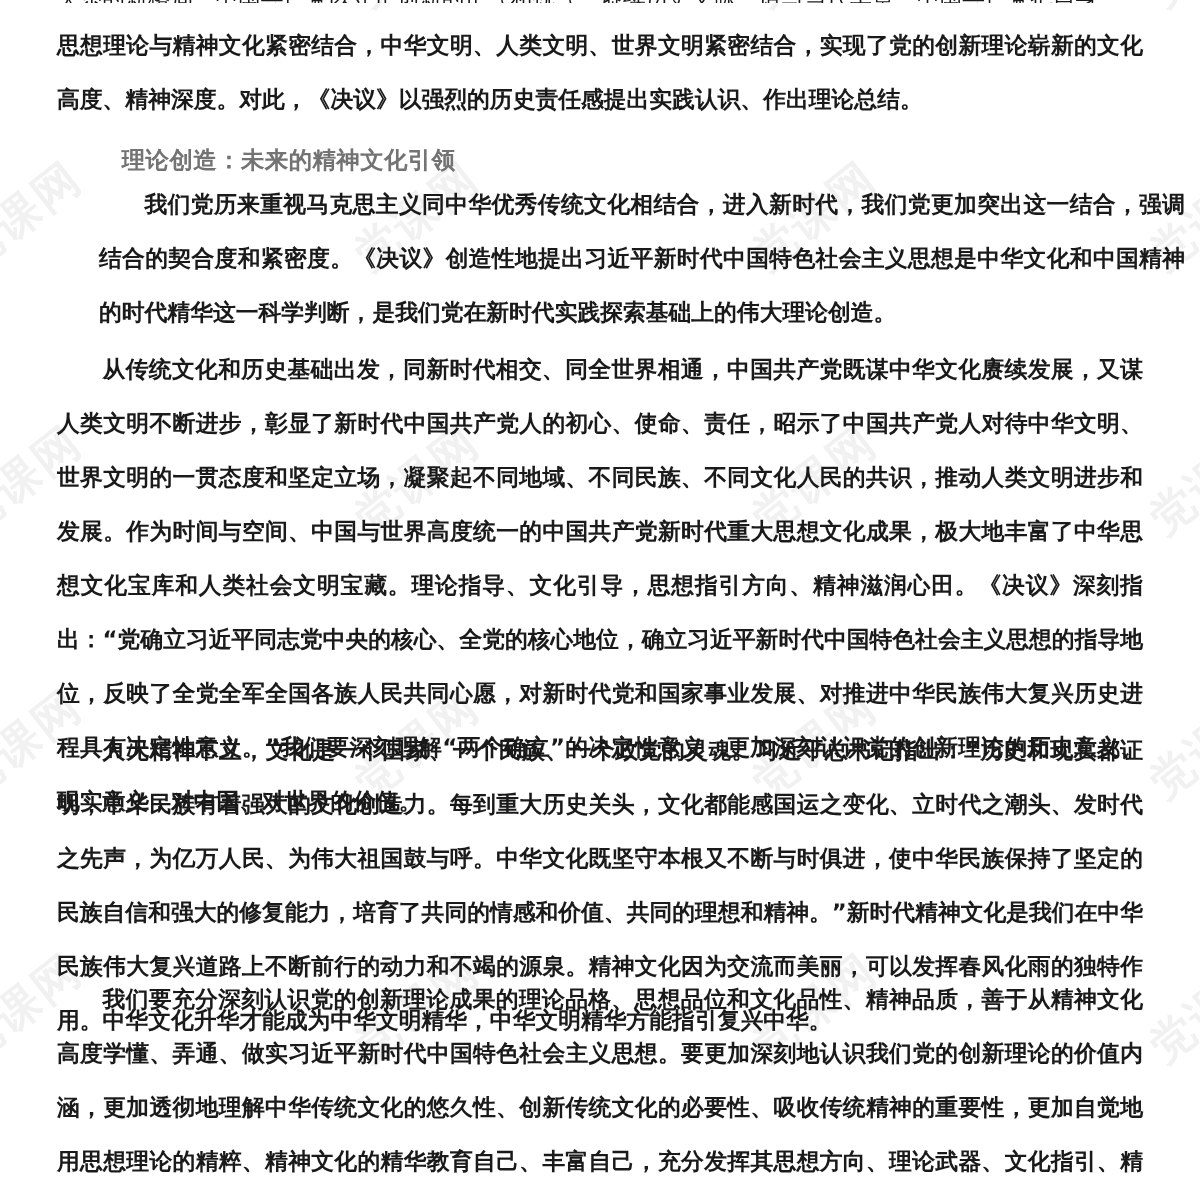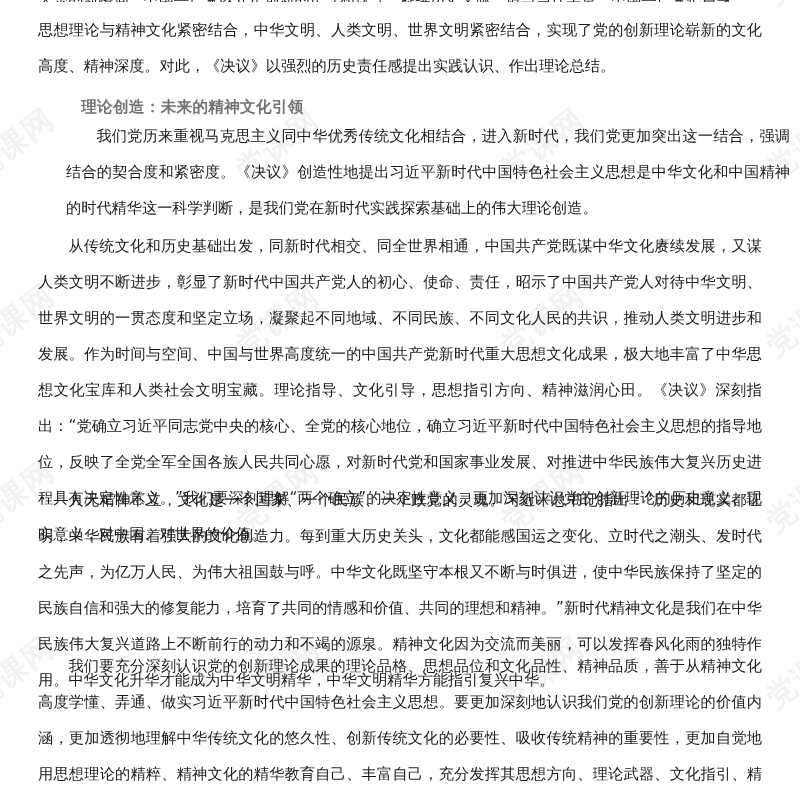--- a/index.html
+++ b/index.html
@@ -69,21 +69,21 @@
   }
 
   p.para {
     margin: 0;
     font-size: 15.2px;
     line-height: 36px;
     color: #1a1a1a;
     text-align: justify;
     text-justify: inter-character;
     text-indent: 2em;
-    font-weight: 400;
+    font-weight: 700;
     font-family: "DejaVu Sans", "Liberation Sans", sans-serif;
   }
   p.para.no-indent {
     text-indent: 0;
   }
 
   h2.section-heading {
     margin: 12px;
     font-size: 15.6px;
     line-height: 30px;

